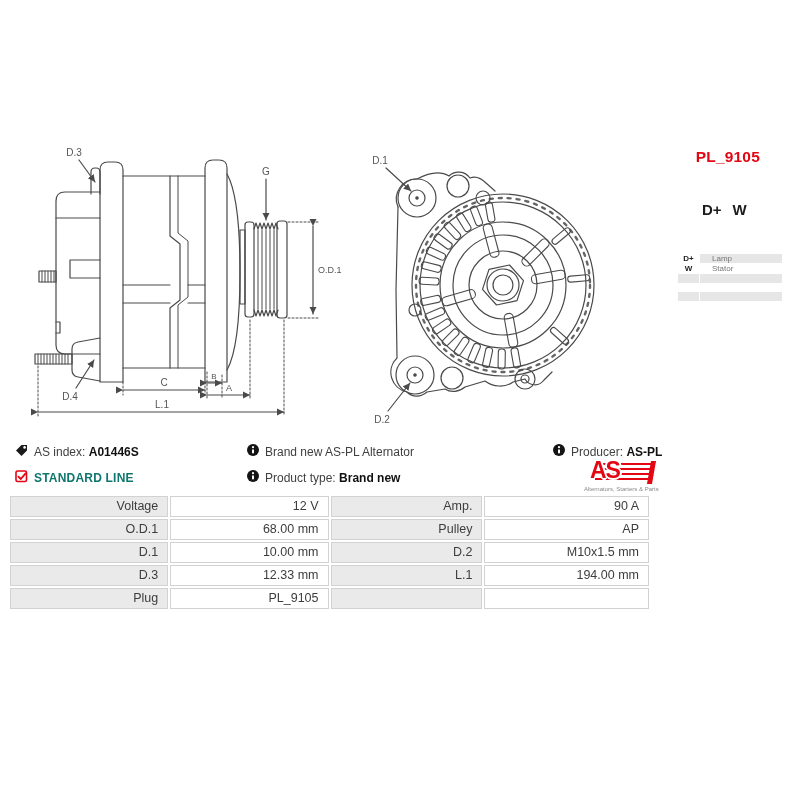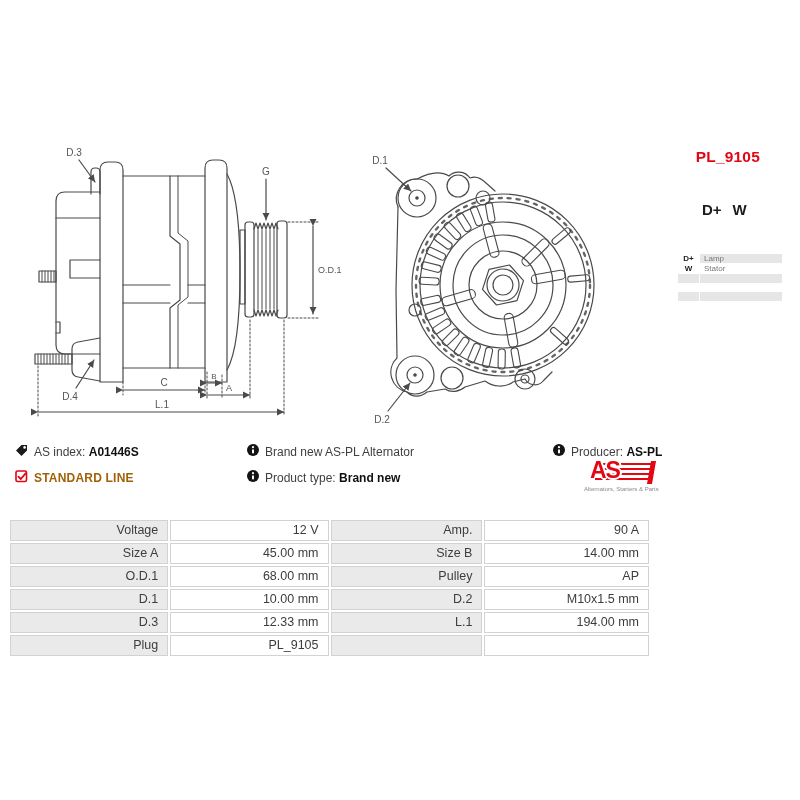--- a/index.html
+++ b/index.html
@@ -9,49 +9,49 @@
   
   .plug-code{position:absolute;left:688px;top:148px;width:72px;text-align:right;
              font-size:15.5px;font-weight:bold;color:#e30613;letter-spacing:.2px;}
   .terminals{position:absolute;left:702px;top:201px;display:flex;gap:11px;
              font-size:15px;font-weight:bold;color:#1c1c1c;}
 
   
   .legend{position:absolute;left:678px;top:254px;width:104px;font-size:8px;line-height:9px;}
   .legend-row{display:flex;gap:1px;margin-bottom:1px;height:9px;}
   .legend-code{width:21px;text-align:center;font-weight:bold;color:#222;background:#fff;}
-  .legend-desc{flex:1;padding-left:4px;color:#787878;background:#fff;}
+  .legend-desc{flex:1;padding-left:12px;color:#787878;background:#fff;}
   .legend-row.g .legend-desc{background:#e6e6e6;}
   .legend-row.gg .legend-code,.legend-row.gg .legend-desc{background:#e6e6e6;}
   .legend-gap{height:8px;}
 
   
   .svg-abs{position:absolute;}
   svg text{font-family:"Liberation Sans",sans-serif;fill:#555;}
 
   
   .info-item{position:absolute;display:flex;align-items:center;gap:6px;font-size:12px;color:#3f3f3f;white-space:nowrap;}
   .info-item b{color:#111;}
-  .red-line{color:#a16207;font-weight:bold;letter-spacing:.2px;}
+  .red-line{color:#0f766e;font-weight:bold;letter-spacing:.2px;}
   .icn{display:inline-block;flex:0 0 auto;}
 
   
   .as-logo{position:absolute;left:584px;top:461px;width:70px;text-align:center;}
   .as-logo-mark{position:relative;height:23px;}
   .as-logo-stripes{position:absolute;right:3px;top:2px;width:56px;height:19px;
       background:repeating-linear-gradient(to bottom,#e30613 0 2.4px,#ffffff 2.4px 4.9px);}
   .as-logo-bar{position:absolute;right:0px;top:0px;width:5px;height:23px;background:#e30613;transform:skewX(-10deg);}
   .as-logo-text{position:absolute;left:6px;top:-4px;font-size:23px;font-weight:bold;
       color:#e30613;letter-spacing:-1px;
       text-shadow:-2px 0 0 #fff,2px 0 0 #fff,0 -2px 0 #fff,0 2px 0 #fff,-1px -1px 0 #fff,1px 1px 0 #fff,-1px 1px 0 #fff,1px -1px 0 #fff;}
   .as-logo-tagline{margin-top:2px;font-size:6px;color:#8a8a8a;white-space:nowrap;}
 
   
   .spec{position:absolute;left:8px;top:494px;}
-  .spec table{border-collapse:separate;border-spacing:2px;width:643px;table-layout:fixed;margin-top:24px;}
+  .spec table{border-collapse:separate;border-spacing:2px;width:643px;table-layout:fixed;}
   .spec td{height:19px;line-height:19px;border:1px solid #d2d2d2;background:#fff;
            font-size:12.5px;color:#3d3d3d;text-align:right;padding:0 9px 0 0;overflow:hidden;}
   .spec td.lbl{background:#eaeaea;}
 </style>
 </head>
 <body>
 
 <div id="page">
 
   <div class="plug-code">PL_9105</div>
@@ -305,26 +305,20 @@
           <col style="width:26%">
         </colgroup>
       <tbody>
         <tr>
           <td class="lbl">Voltage</td>
           <td>12 V</td>
           <td class="lbl">Amp.</td>
           <td>90 A</td>
         </tr>
         <tr>
-          <td class="lbl">Size A</td>
-          <td>45.00 mm</td>
-          <td class="lbl">Size B</td>
-          <td>14.00 mm</td>
-        </tr>
-        <tr>
           <td class="lbl">O.D.1</td>
           <td>68.00 mm</td>
           <td class="lbl">Pulley</td>
           <td>AP</td>
         </tr>
         <tr>
           <td class="lbl">D.1</td>
           <td>10.00 mm</td>
           <td class="lbl">D.2</td>
           <td>M10x1.5 mm</td>

